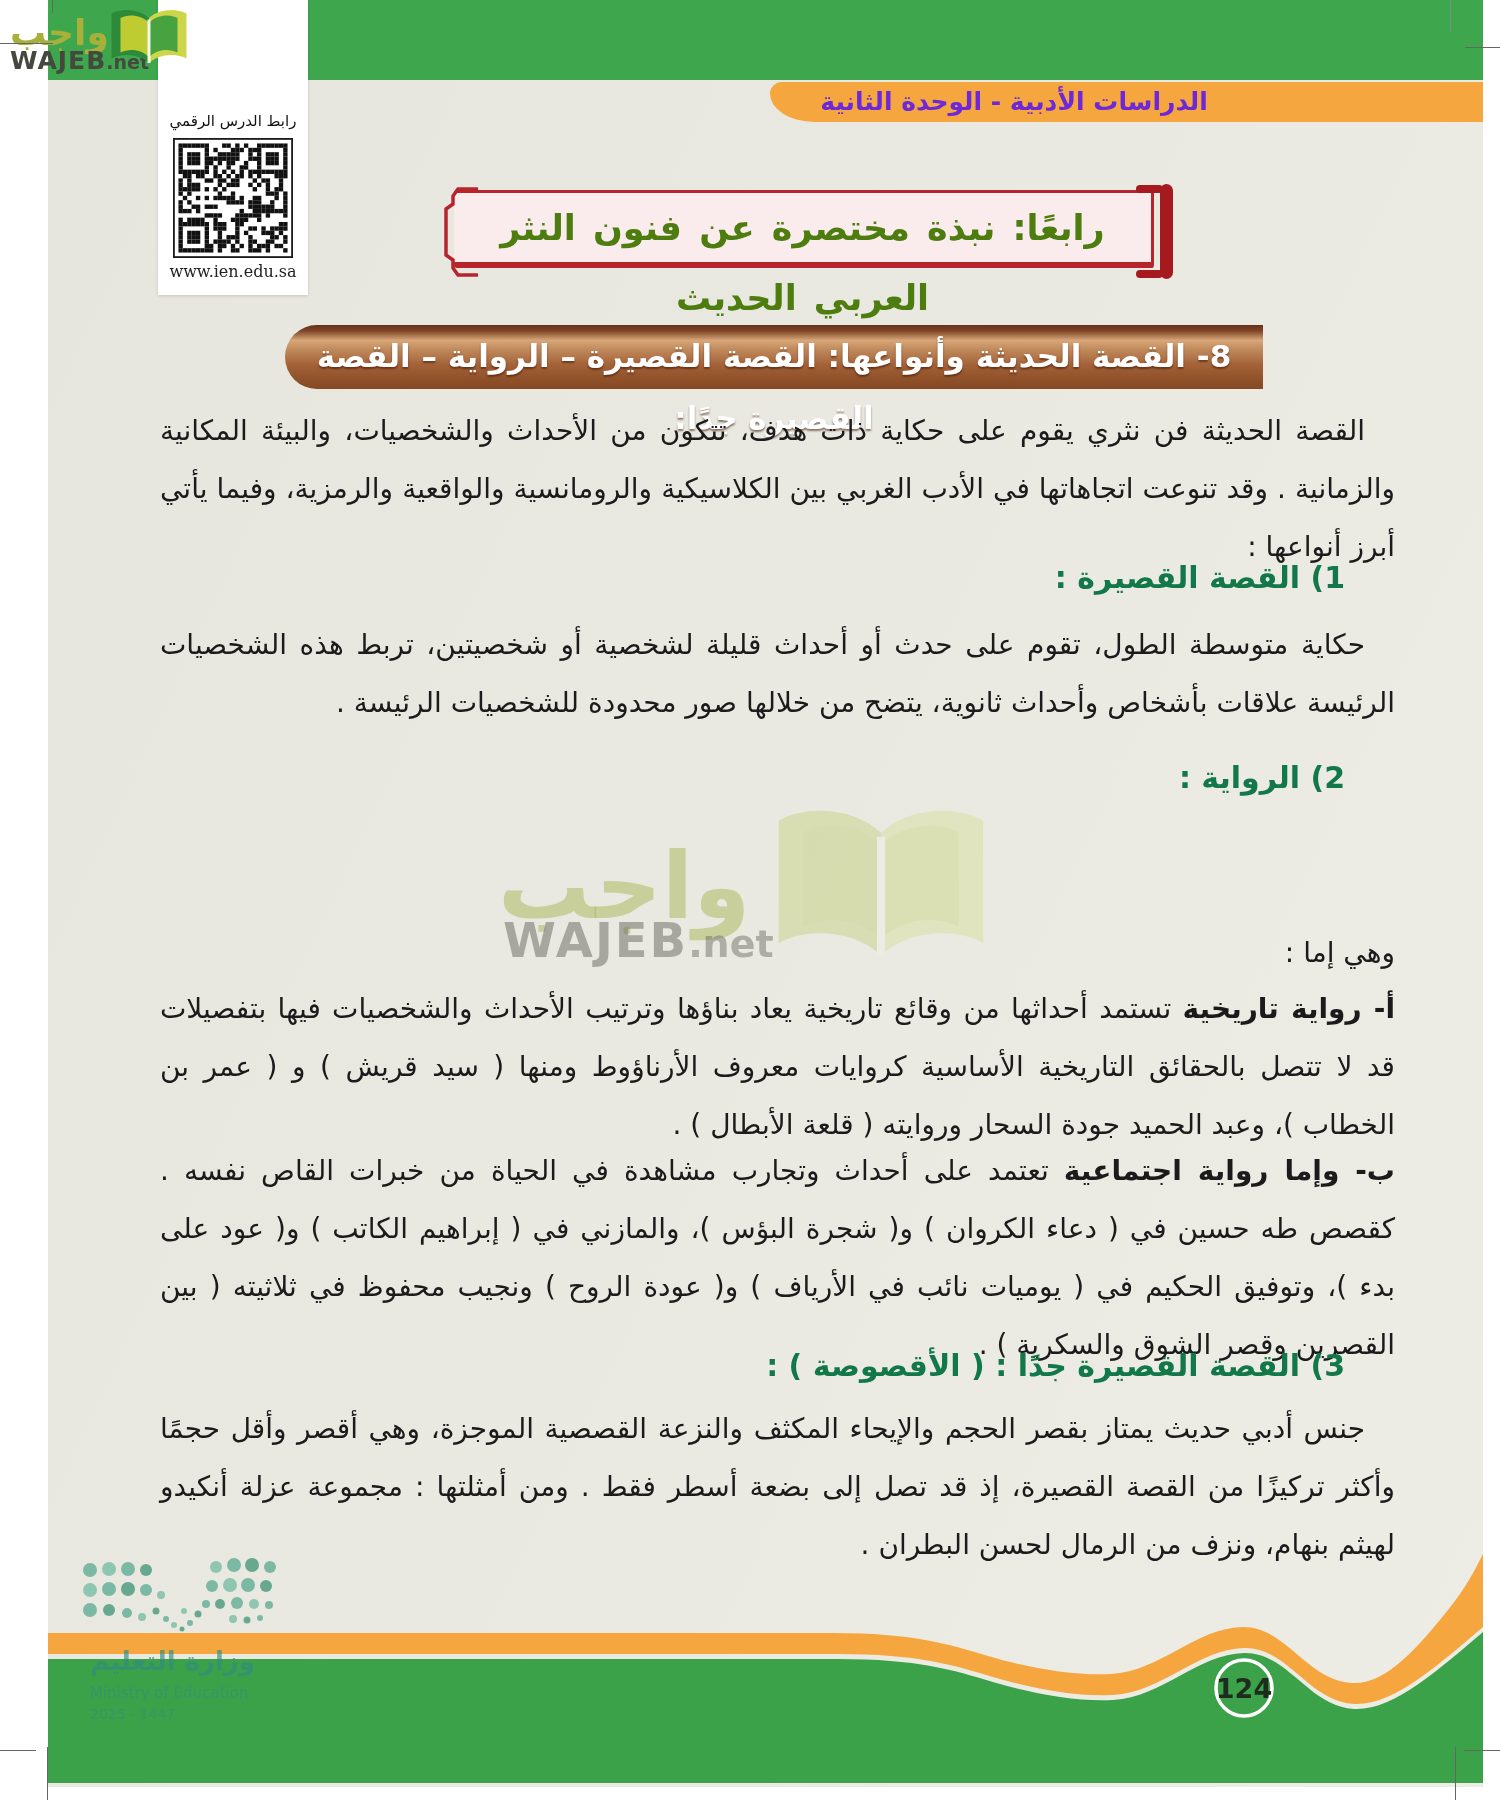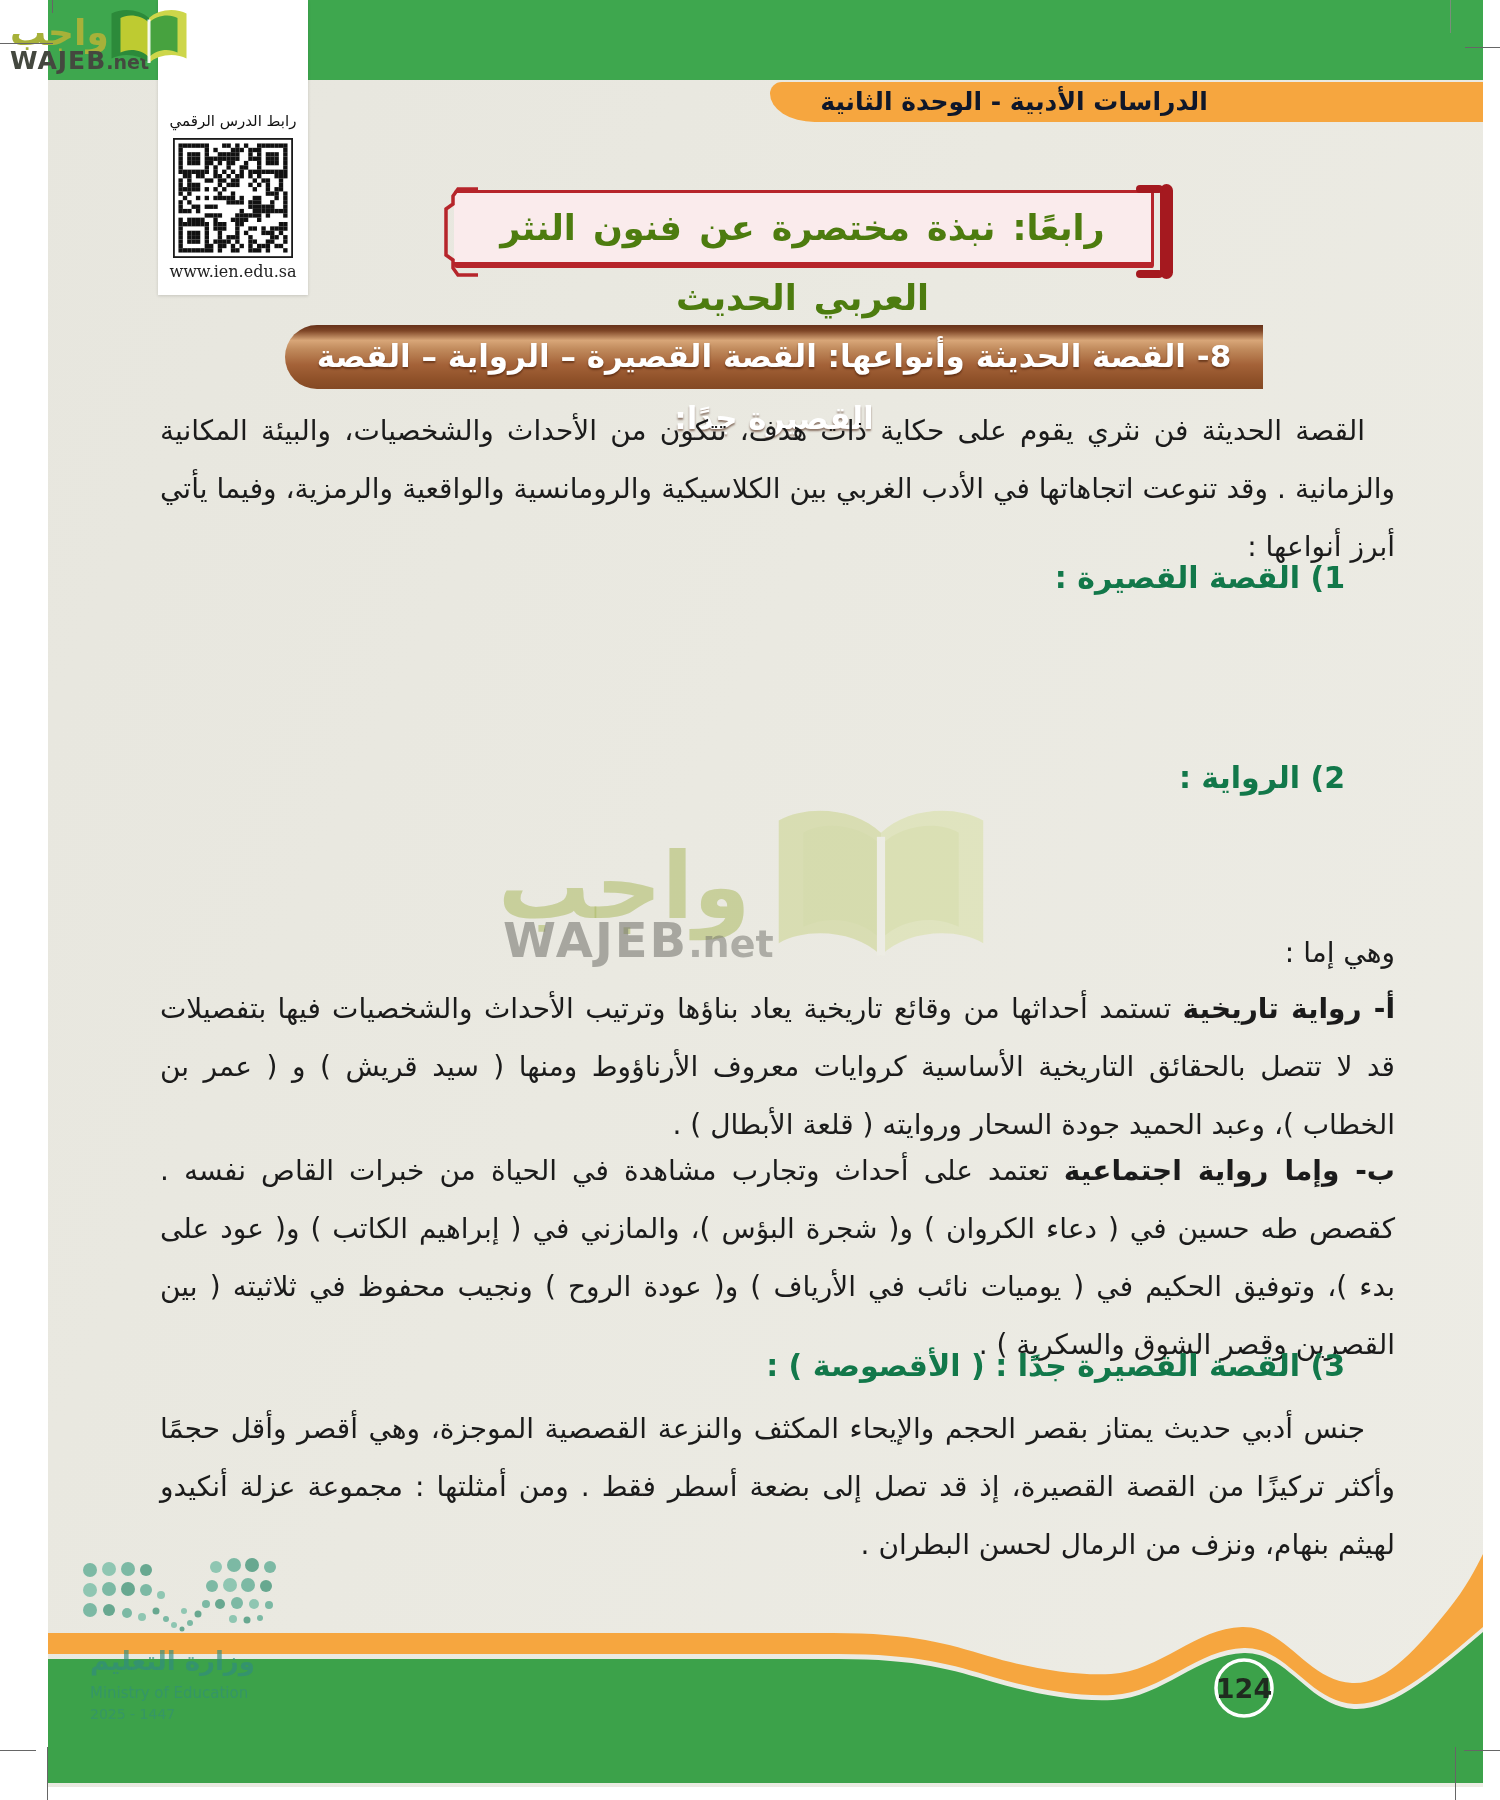--- a/index.html
+++ b/index.html
@@ -7,21 +7,21 @@
   body { position:relative; background:#ffffff; font-family:"DejaVu Sans",sans-serif; overflow:hidden; }
 
   .content { position:absolute; left:48px; top:0; width:1435px; height:1787px;
              background:linear-gradient(115deg,#E7E6DE 0%,#EAE9E1 45%,#EDECE5 100%); overflow:hidden; }
 
   
   .top-green { position:absolute; left:0; top:0; width:100%; height:80px; background:#3EA74E; }
   .orange-tab { position:absolute; left:722px; right:0; top:82px; height:40px; background:#F6A63F;
                 border-bottom-left-radius:60px 38px; border-top-left-radius:16px;
                 text-align:center; padding-right:225px; }
-  .orange-tab span { direction:rtl; display:inline-block; line-height:40px; font-size:25px; font-weight:bold; color:#0f172a; }
+  .orange-tab span { direction:rtl; display:inline-block; line-height:40px; font-size:25px; font-weight:bold; color:#6d28d9; }
 
   
   .logo-group { position:absolute; left:6px; top:8px; width:200px; height:70px; z-index:12; }
   .logo-ar { position:absolute; left:4px; top:4px; font-size:36px; font-weight:bold; color:#A7B139; direction:rtl; letter-spacing:2px; }
   .logo-latin { position:absolute; left:4px; top:38px; font-weight:bold; color:#44483F; }
   .logo-latin .big { font-size:25px; letter-spacing:1px; }
   .logo-latin .small { font-size:19px; }
   .logo-book { position:absolute; left:98px; top:-4px; width:90px; height:70px; }
 
   
@@ -449,20 +449,21 @@
   <svg class="wm-book" viewBox="0 0 120 88">
     <path d="M60 16 C48 4 24 2 10 10 L10 70 C24 62 48 64 60 76 Z" fill="#C8D285"></path>
     <path d="M60 16 C72 4 96 2 110 10 L110 70 C96 62 72 64 60 76 Z" fill="#D6DF9E"></path>
     <path d="M60 22 C50 12 32 10 22 16 L22 62 C34 56 50 58 60 68 Z" fill="#C2CF7C"></path>
     <path d="M60 22 C70 12 88 10 98 16 L98 62 C86 56 70 58 60 68 Z" fill="#CBD788"></path>
     <rect x="58" y="18" width="4" height="58" fill="#EFEFE6"></rect>
   </svg>
 
   <div class="para indent" id="blk-intro">القصة الحديثة فن نثري يقوم على حكاية ذات هدف، تتكون من الأحداث والشخصيات، والبيئة المكانية والزمانية . وقد تنوعت اتجاهاتها في الأدب الغربي بين الكلاسيكية والرومانسية والواقعية والرمزية، وفيما يأتي أبرز أنواعها :</div>
   <div class="hgreen" id="blk-h1">1) القصة القصيرة :</div>
+  <div class="para indent" id="blk-p1">حكاية متوسطة الطول، تقوم على حدث أو أحداث قليلة لشخصية أو شخصيتين، تربط هذه الشخصيات الرئيسة علاقات بأشخاص وأحداث ثانوية، يتضح من خلالها صور محدودة للشخصيات الرئيسة .</div>
   <div class="hgreen" id="blk-h2">2) الرواية :</div>
   <div class="para short" id="blk-p2b">وهي إما :</div>
   <div class="para" id="blk-ia"><b>أ- رواية تاريخية</b> <span>تستمد أحداثها من وقائع تاريخية يعاد بناؤها وترتيب الأحداث والشخصيات فيها بتفصيلات قد لا تتصل بالحقائق التاريخية الأساسية كروايات معروف الأرناؤوط ومنها ( سيد قريش ) و ( عمر بن الخطاب )، وعبد الحميد جودة السحار وروايته ( قلعة الأبطال ) .</span></div>
   <div class="para" id="blk-ib"><b>ب- وإما رواية اجتماعية</b> <span>تعتمد على أحداث وتجارب مشاهدة في الحياة من خبرات القاص نفسه . كقصص طه حسين في ( دعاء الكروان ) و( شجرة البؤس )، والمازني في ( إبراهيم الكاتب ) و( عود على بدء )، وتوفيق الحكيم في ( يوميات نائب في الأرياف ) و( عودة الروح ) ونجيب محفوظ في ثلاثيته ( بين القصرين وقصر الشوق والسكرية ) .</span></div>
   <div class="hgreen" id="blk-h3">3) القصة القصيرة جدًا : ( الأقصوصة ) :</div>
   <div class="para indent" id="blk-p3">جنس أدبي حديث يمتاز بقصر الحجم والإيحاء المكثف والنزعة القصصية الموجزة، وهي أقصر وأقل حجمًا وأكثر تركيزًا من القصة القصيرة، إذ قد تصل إلى بضعة أسطر فقط . ومن أمثلتها : مجموعة عزلة أنكيدو لهيثم بنهام، ونزف من الرمال لحسن البطران .</div>
 
   <svg id="moe" class="moe-dots" viewBox="0 0 250 85">
       <circle cx="12" cy="14" r="7" fill="#7CB9A4"></circle>
       <circle cx="31" cy="13" r="7" fill="#8FC6B2"></circle>

